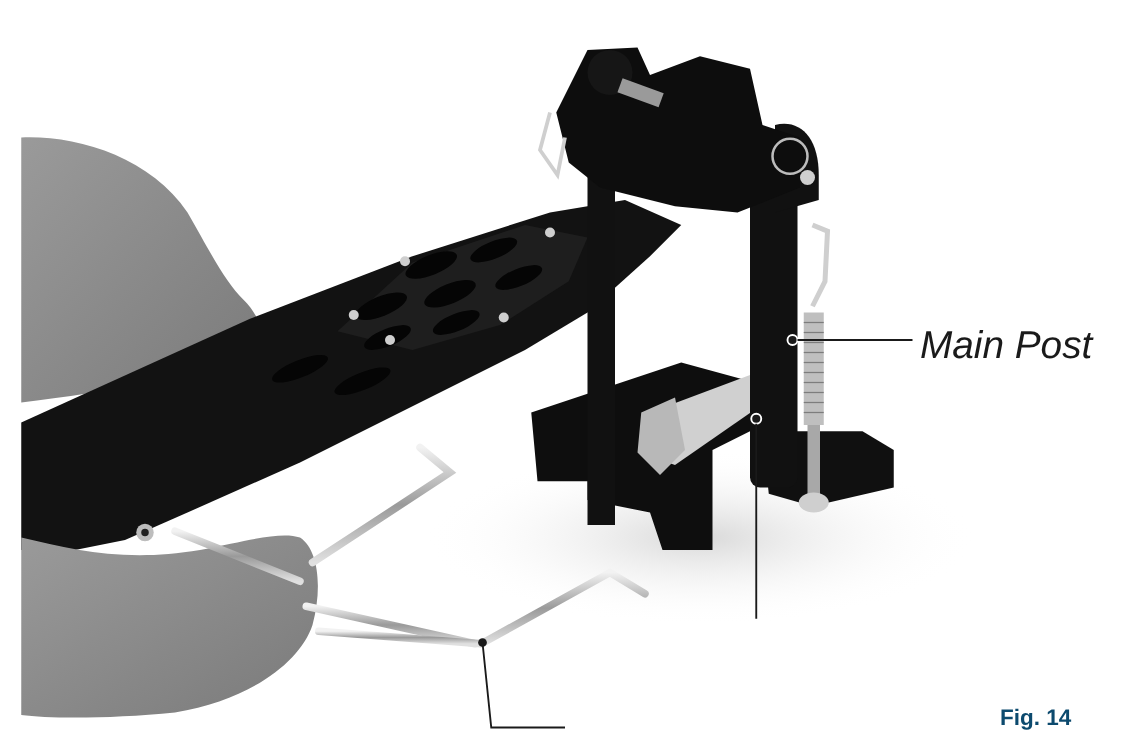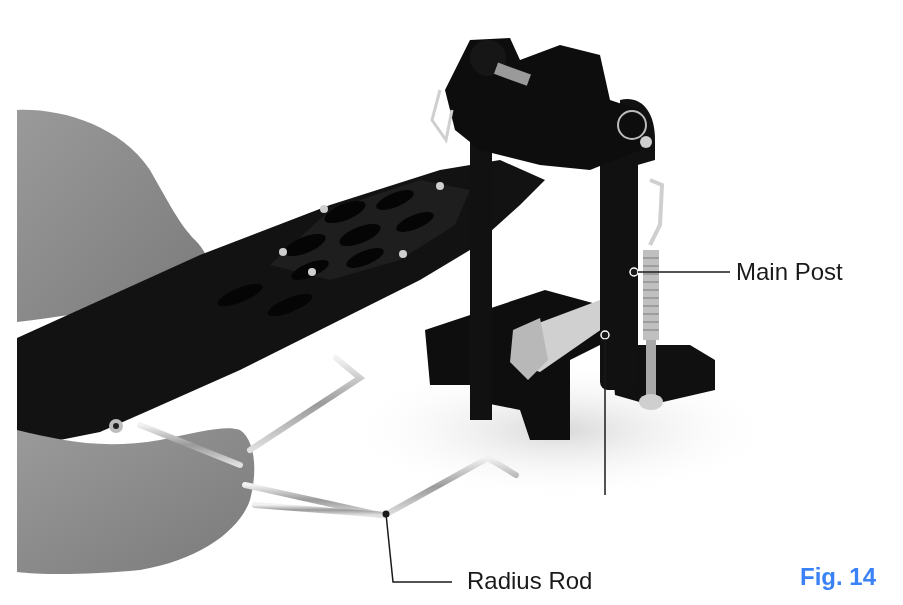--- a/index.html
+++ b/index.html
@@ -1,21 +1,21 @@
 <!DOCTYPE html>
 <html><head>
 <meta charset="utf-8">
 <style>
   html, body { margin: 0; padding: 0; background: #ffffff; }
   body { width: 903px; height: 605px; position: relative; overflow: hidden;
          font-family: "Liberation Sans", sans-serif; }
   #figure { position: absolute; left: 0; top: 0; width: 903px; height: 605px; }
   .photo { position: absolute; left: 0; top: 0; width: 903px; height: 605px; }
-  .label { position: absolute; color: #1a1a1a; font-size: 24px; line-height: 1; white-space: nowrap; }
-  .fig-caption { position: absolute; color: #3b82f6; font-size: 24px; font-weight: bold; line-height: 1; white-space: nowrap; }
+  .label { position: absolute; color: #1a1a1a; font-size: 31px; line-height: 1; white-space: nowrap; font-style: italic; }
+  .fig-caption { position: absolute; color: #0c4a6e; font-size: 18px; font-weight: bold; line-height: 1; white-space: nowrap; }
   .callouts { position: absolute; left: 0; top: 0; width: 903px; height: 605px; pointer-events: none; }
 </style>
 </head>
 <body>
 
 <div id="figure">
 
   <svg class="photo" viewBox="0 0 903 605" xmlns="http://www.w3.org/2000/svg">
     <defs>
       <linearGradient id="skinGrad" x1="0" y1="0" x2="1" y2="1">
@@ -123,15 +123,14 @@
       <line x1="605" y1="339" x2="605" y2="495" stroke="#1a1a1a" stroke-width="1.5"></line>
     </g>
 
     <g>
       <circle cx="386" cy="514" r="3.5" fill="#1a1a1a"></circle>
       <polyline points="386,514 393,582 452,582" fill="none" stroke="#1a1a1a" stroke-width="1.5"></polyline>
     </g>
   </svg>
 
   <div class="label" style="left:736px; top:260px;">Main Post</div>
-  <div class="label" style="left:467px; top:569px;">Radius Rod</div>
   <div class="fig-caption" style="left:800px; top:565px;">Fig. 14</div>
 </div>
 
 </body></html>

